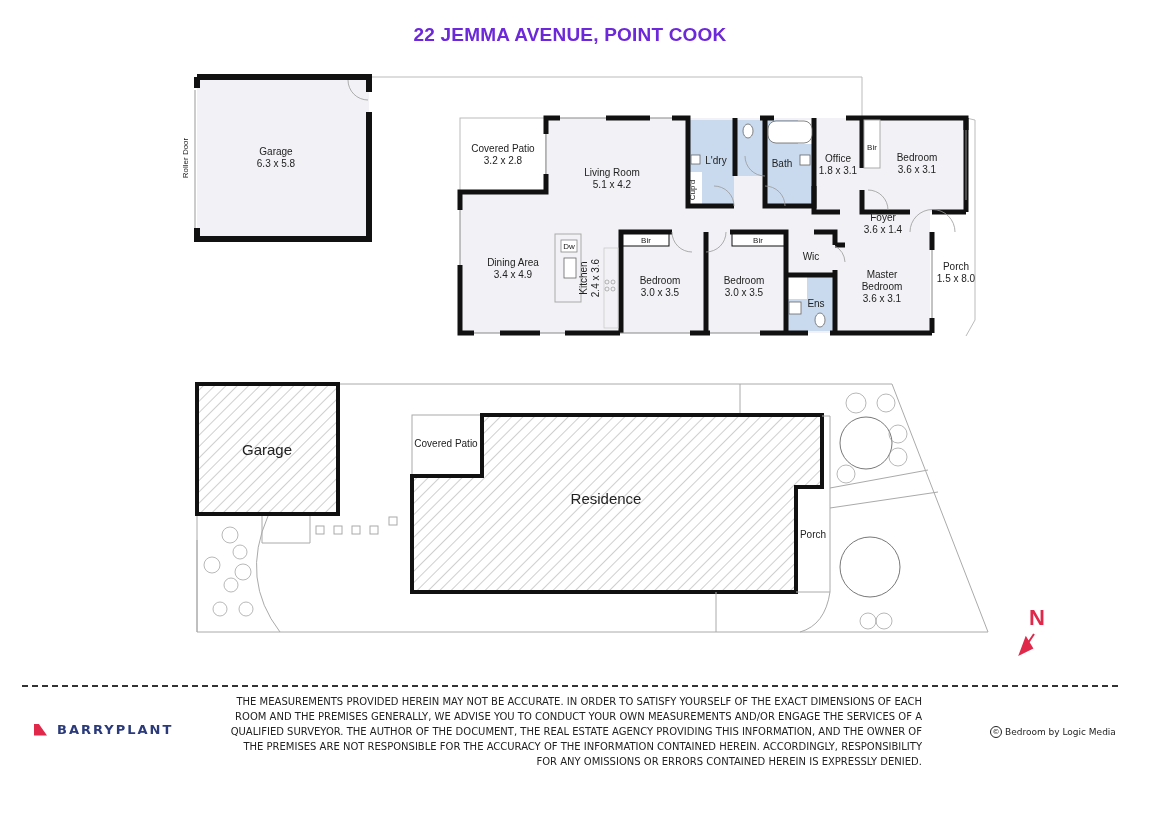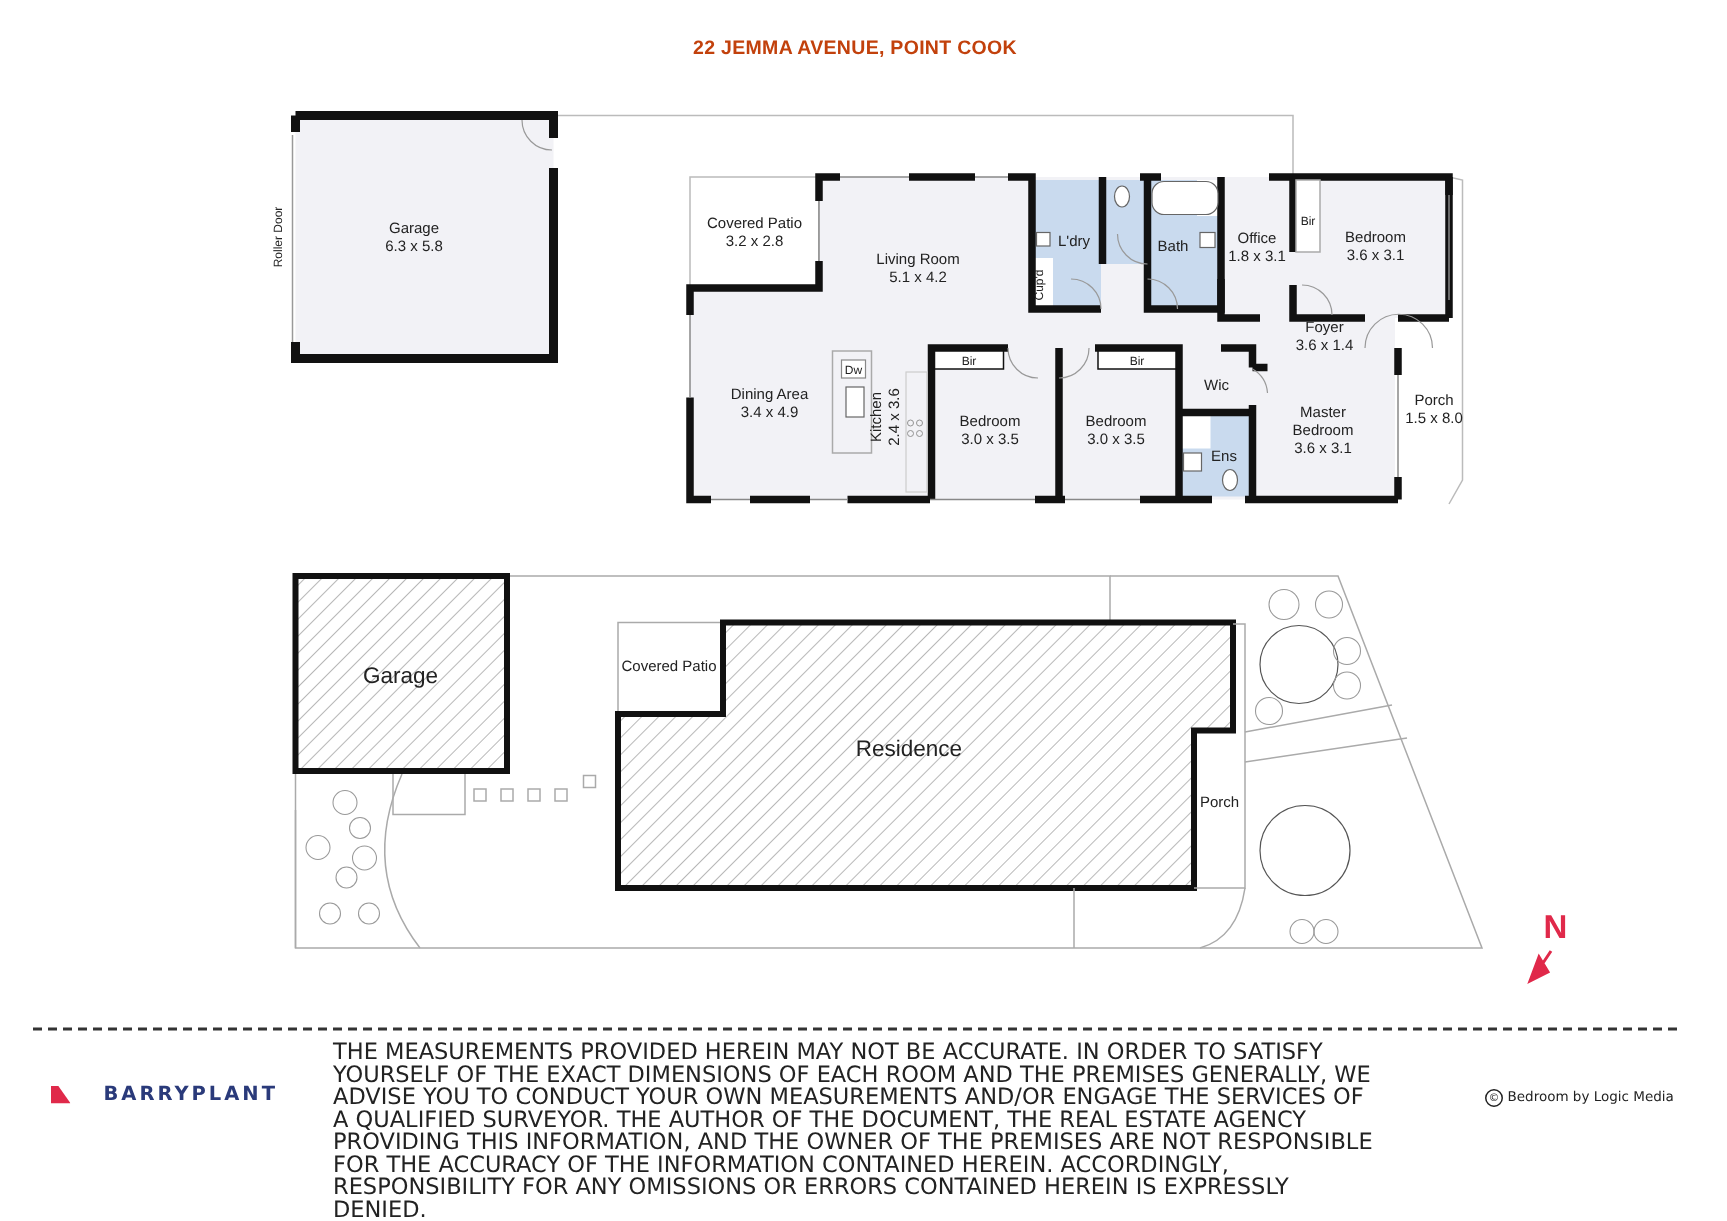--- a/index.html
+++ b/index.html
@@ -1,26 +1,26 @@
 <!DOCTYPE html>
 <html><head>
 <meta charset="utf-8">
 <style>
   html, body { margin:0; padding:0; background:#ffffff; }
   body { width:1151px; height:814px; position:relative; overflow:hidden; font-family:"Liberation Sans", sans-serif; color:#222; }
-  .title { position:absolute; left:0; top:24px; width:1140px; text-align:center; font-weight:bold; font-size:13px; color:#c2410c; letter-spacing:0.2px; }
+  .title { position:absolute; left:0; top:24px; width:1140px; text-align:center; font-weight:bold; font-size:19px; color:#6d28d9; letter-spacing:0.2px; }
   svg { position:absolute; left:0; top:0; }
   .lbl { font-family:"Liberation Sans", sans-serif; font-size:10px; fill:#222; text-anchor:middle; }
   .lbl-sm { font-family:"Liberation Sans", sans-serif; font-size:8px; fill:#222; text-anchor:middle; }
   .lbl-lg { font-family:"Liberation Sans", sans-serif; font-size:15px; fill:#222; text-anchor:middle; }
   .dash { position:absolute; left:22px; top:685px; width:1096px; border-top:2px dashed #333; }
-  .logo { position:absolute; left:34px; top:722px; display:flex; align-items:center; gap:22px; }
+  .logo { position:absolute; left:34px; top:722px; display:flex; align-items:center; gap:10px; }
   .logo-mark { width:13px; height:12px; background:#e0294a; clip-path:polygon(0 0, 35% 0, 100% 100%, 0 100%); }
   .logo-text { font-family:"DejaVu Sans", sans-serif; font-weight:bold; font-size:13px; color:#2a3a7a; letter-spacing:2px; }
-  .disclaimer { position:absolute; left:222px; top:694px; width:700px; text-align:left; font-family:"DejaVu Sans", sans-serif; font-size:15px; line-height:15px; color:#222; }
+  .disclaimer { position:absolute; left:222px; top:694px; width:700px; text-align:right; font-family:"DejaVu Sans", sans-serif; font-size:10px; line-height:15px; color:#222; }
   .credit { position:absolute; left:990px; top:726px; font-family:"DejaVu Sans", sans-serif; font-size:9px; color:#222; display:flex; align-items:center; gap:3px; }
   .copy { width:10px; height:10px; border:1px solid #222; border-radius:50%; font-size:7px; display:inline-flex; align-items:center; justify-content:center; }
 </style>
 </head>
 <body>
 
 <div class="title">22 JEMMA AVENUE, POINT COOK</div>
 
 <svg width="1151" height="680" viewBox="0 0 1151 680">
   <defs>

